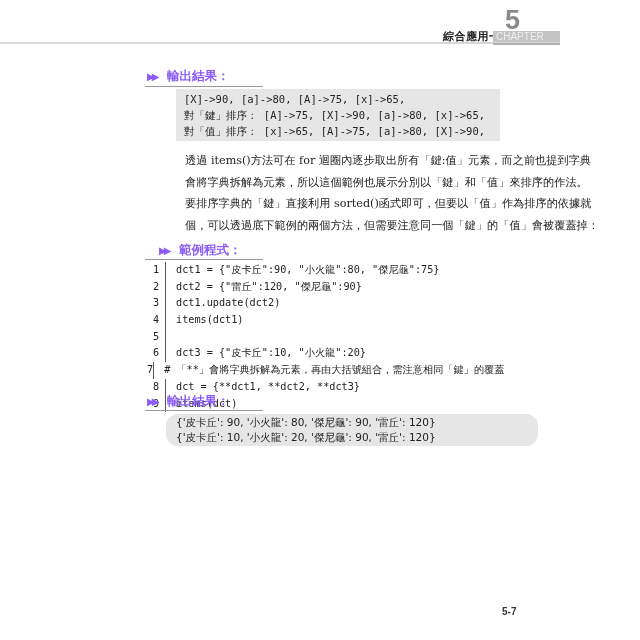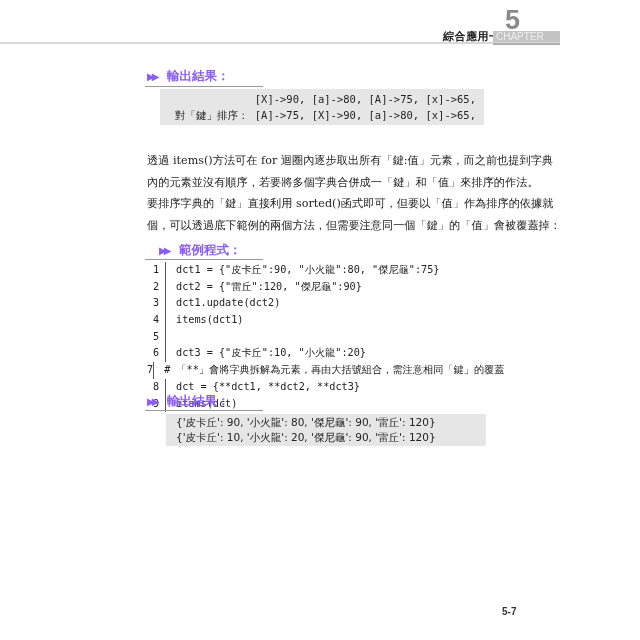--- a/index.html
+++ b/index.html
@@ -5,50 +5,50 @@
     html, body { margin:0; padding:0; background:#ffffff; }
     body { width:640px; height:640px; position:relative; overflow:hidden; font-family:"DejaVu Sans", sans-serif; color:#222; }
     .header-line { position:absolute; left:0; top:42px; width:560px; height:2px; background:#d8d8d8; }
     .chap-title { position:absolute; left:443px; top:29px; font-size:11px; font-weight:bold; color:#222; letter-spacing:0.5px; }
     .chap-num { position:absolute; left:505px; top:5px; font-size:27px; font-weight:bold; color:#8a8a8a; font-family:"Liberation Sans", sans-serif; }
     .chap-label { position:absolute; left:493px; top:31px; width:67px; height:11px; background:#c4c4c4; color:#eeeeee; font-size:10px; line-height:11px; padding-left:3px; font-family:"Liberation Sans", sans-serif; box-sizing:border-box; }
     .chap-bar { position:absolute; left:493px; top:43px; width:67px; height:2px; background:#b0b0b0; }
     .section-head { position:absolute; left:147px; font-size:12.5px; font-weight:bold; color:#8b5cf6; }
     .section-head .arrow { display:inline-block; width:14px; font-size:10px; letter-spacing:-3px; margin-right:6px; }
     .section-rule { position:absolute; left:145px; width:118px; height:1px; background:#999; }
-    .out-box { position:absolute; left:160px; width:324px; background:#e6e6e6; font-family:"DejaVu Sans Mono", monospace; font-size:10.5px; line-height:16px; padding:2px 8px 2px 8px; box-sizing:border-box; color:#222; white-space:pre;text-align:right; }
+    .out-box { position:absolute; left:176px; width:324px; background:#e6e6e6; font-family:"DejaVu Sans Mono", monospace; font-size:10.5px; line-height:16px; padding:2px 8px 2px 8px; box-sizing:border-box; color:#222; white-space:pre; }
     .para { position:absolute; left:147px; top:150px; width:350px; font-family:"DejaVu Serif", serif; font-size:11.2px; line-height:21.5px; color:#222; }
-    .para div { white-space:nowrap; }
+    .para div { white-space:nowrap;margin-left:38px; }
     .code { position:absolute; left:147px; top:262px; width:350px; font-family:"DejaVu Sans Mono", monospace; font-size:10.2px; line-height:16.7px; color:#222; }
     .code-row { display:flex; height:16.7px; }
     .ln { width:18px; text-align:center; border-right:1px solid #555; margin-right:10px; }
     .code-text { white-space:pre; }
-    .result-box { position:absolute; left:166px; top:414px; width:320px; background:#e6e6e6; font-family:"DejaVu Sans", sans-serif; font-size:10.5px; line-height:15px; padding:1px 0 1px 10px; box-sizing:border-box; white-space:pre; }
+    .result-box { position:absolute; left:166px; top:414px; width:372px; background:#e6e6e6; font-family:"DejaVu Sans", sans-serif; font-size:10.5px; line-height:15px; padding:1px 0 1px 10px; box-sizing:border-box; white-space:pre;border-radius:12px; }
     .page-num { position:absolute; left:502px; top:606px; font-size:10px; font-weight:bold; color:#333; font-family:"Liberation Sans", sans-serif; }
   </style>
 </head>
 <body>
 
 <div>
   <div class="header-line"></div>
   <div class="chap-title">綜合應用一</div>
   <div class="chap-num">5</div>
   <div class="chap-label">CHAPTER</div>
   <div class="chap-bar"></div>
 </div>
 
 <div class="section-head" style="top:68px;">
   <span class="arrow">▶▶</span><span>輸出結果：</span>
 </div>
 <div class="section-rule" style="top:86px;"></div>
-<div class="out-box" style="top:89px;"><div>[X]-&gt;90, [a]-&gt;80, [A]-&gt;75, [x]-&gt;65,</div><div>對「鍵」排序： [A]-&gt;75, [X]-&gt;90, [a]-&gt;80, [x]-&gt;65,</div></div>
+<div class="out-box" style="top:89px;"><div>[X]-&gt;90, [a]-&gt;80, [A]-&gt;75, [x]-&gt;65,</div><div>對「鍵」排序： [A]-&gt;75, [X]-&gt;90, [a]-&gt;80, [x]-&gt;65,</div><div>對「值」排序： [x]-&gt;65, [A]-&gt;75, [a]-&gt;80, [X]-&gt;90,</div></div>
 
 <div class="para">
   <div>透過 items()方法可在 for 迴圈內逐步取出所有「鍵:值」元素，而之前也提到字典</div>
-  <div>內的元素並沒有順序，若要將多個字典合併成一「鍵」和「值」來排序的作法。</div>
+  <div>會將字典拆解為元素，所以這個範例也展示分別以「鍵」和「值」來排序的作法。</div>
   <div>要排序字典的「鍵」直接利用 sorted()函式即可，但要以「值」作為排序的依據就</div>
   <div>個，可以透過底下範例的兩個方法，但需要注意同一個「鍵」的「值」會被覆蓋掉：</div>
 </div>
 
 <div class="section-head" style="top:242px;padding-left:12px;">
   <span class="arrow">▶▶</span><span>範例程式：</span>
 </div>
 <div class="section-rule" style="top:259px;"></div>
 
 <div class="code">

